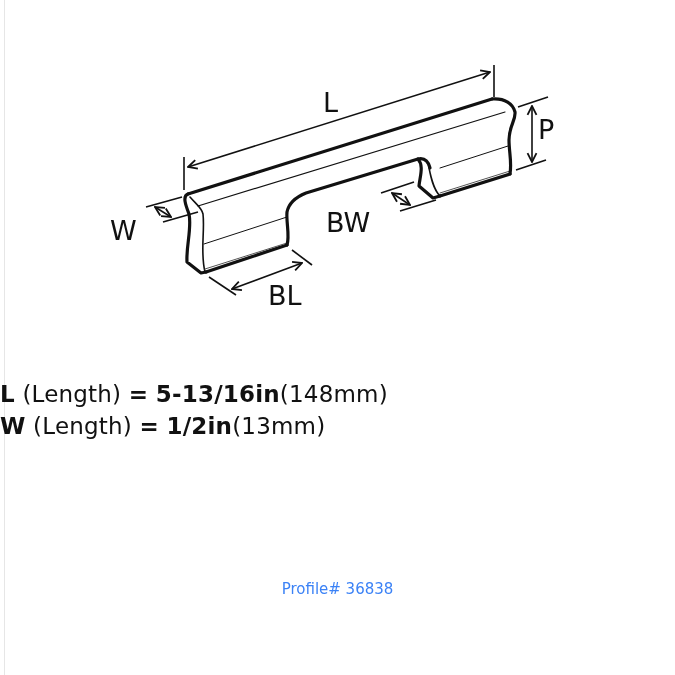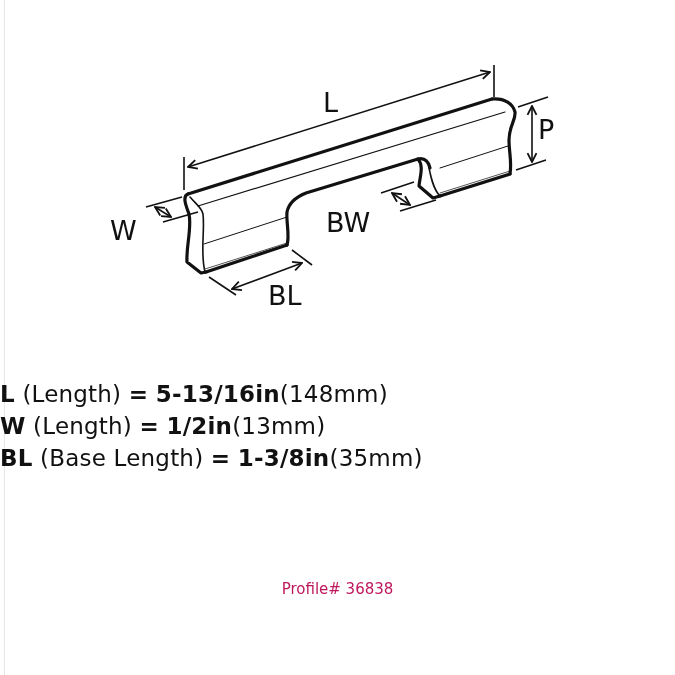--- a/index.html
+++ b/index.html
@@ -3,21 +3,21 @@
   <meta charset="utf-8">
   <style>
     html, body { margin: 0; padding: 0; background: #ffffff; }
     body { width: 675px; height: 675px; position: relative; overflow: hidden; font-family: "Liberation Sans", "DejaVu Sans", sans-serif; }
     .frame { position: absolute; left: 4px; top: 0; width: 671px; height: 675px; border-left: 1px solid #e6e6e6; }
     svg.diagram { position: absolute; left: 0; top: 0; width: 675px; height: 360px; }
     .dim-label { font-family: "DejaVu Sans", sans-serif; font-size: 27px; fill: #111111; }
     .specs { position: absolute; left: 0; top: 378px; width: 675px; text-align: left; color: #111111; }
     .spec-line { font-family: "DejaVu Sans", sans-serif; font-size: 23px; line-height: 32px; letter-spacing: 0.2px; white-space: nowrap; }
     .spec-line .abbr, .spec-line .eq, .spec-line .imp { font-weight: bold; }
-    .profile { position: absolute; left: 0; top: 580px; width: 675px; text-align: center; font-family: "DejaVu Sans", sans-serif; font-size: 15px; color: #be185d; }
+    .profile { position: absolute; left: 0; top: 580px; width: 675px; text-align: center; font-family: "DejaVu Sans", sans-serif; font-size: 15px; color: #3b82f6; }
   </style>
 </head>
 <body>
 
 <div class="frame"></div>
 
 <svg class="diagram" viewBox="0 0 675 360">
   <defs>
     <marker id="arr" viewBox="0 0 10 10" refX="9" refY="5" markerWidth="7" markerHeight="7" orient="auto-start-reverse">
       <path d="M1,1 L9,5 L1,9" fill="none" stroke="#111" stroke-width="1.6"></path>
@@ -92,21 +92,15 @@
     <span class="nm">(Length)</span>
     <span class="eq">=</span>
     <span class="imp">5-13/16in</span><span class="met">(148mm)</span>
   </div>
   <div class="spec-line">
     <span class="abbr">W</span>
     <span class="nm">(Length)</span>
     <span class="eq">=</span>
     <span class="imp">1/2in</span><span class="met">(13mm)</span>
   </div>
-  <div class="spec-line">
-    <span class="abbr">BL</span>
-    <span class="nm">(Base Length)</span>
-    <span class="eq">=</span>
-    <span class="imp">1-3/8in</span><span class="met">(35mm)</span>
-  </div>
 </div>
 
 <div class="profile">Profile# 36838</div>
 
 </body></html>

